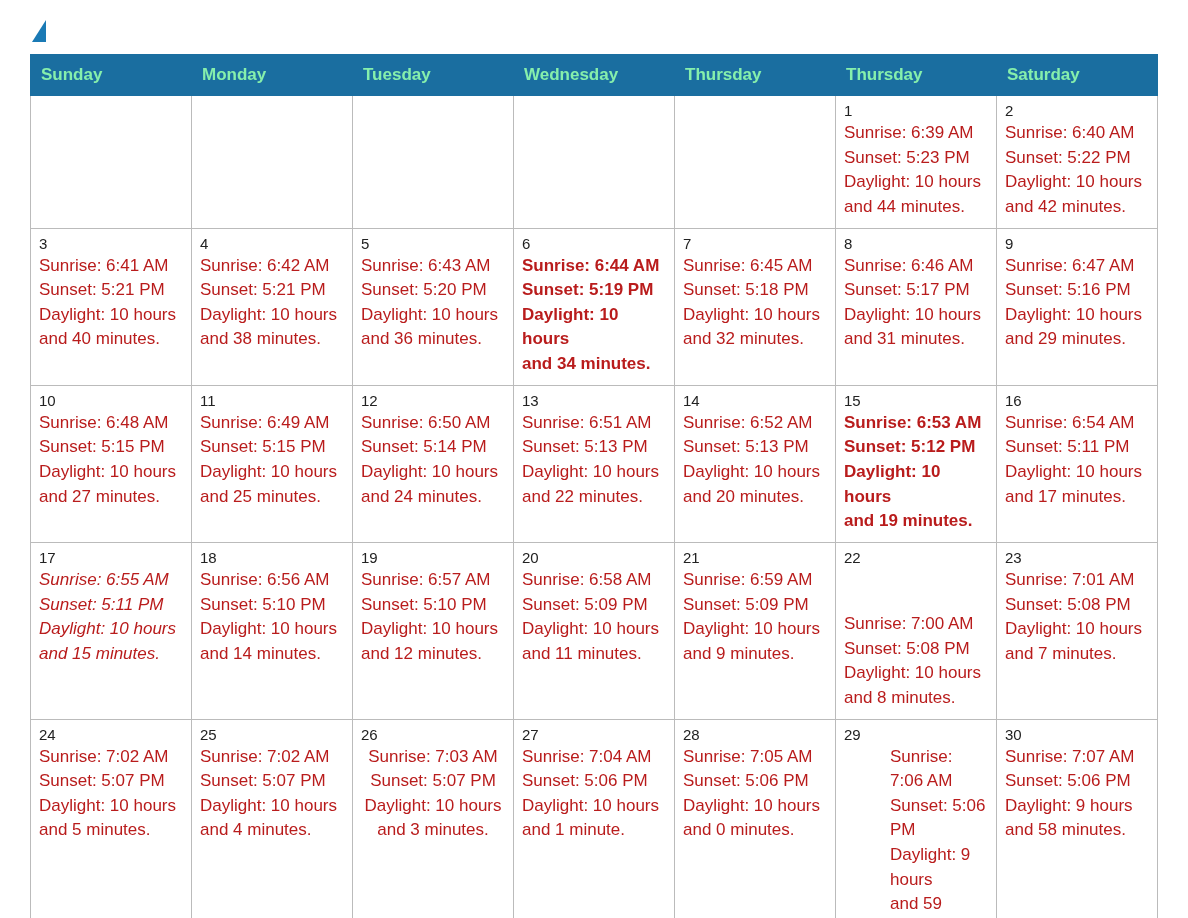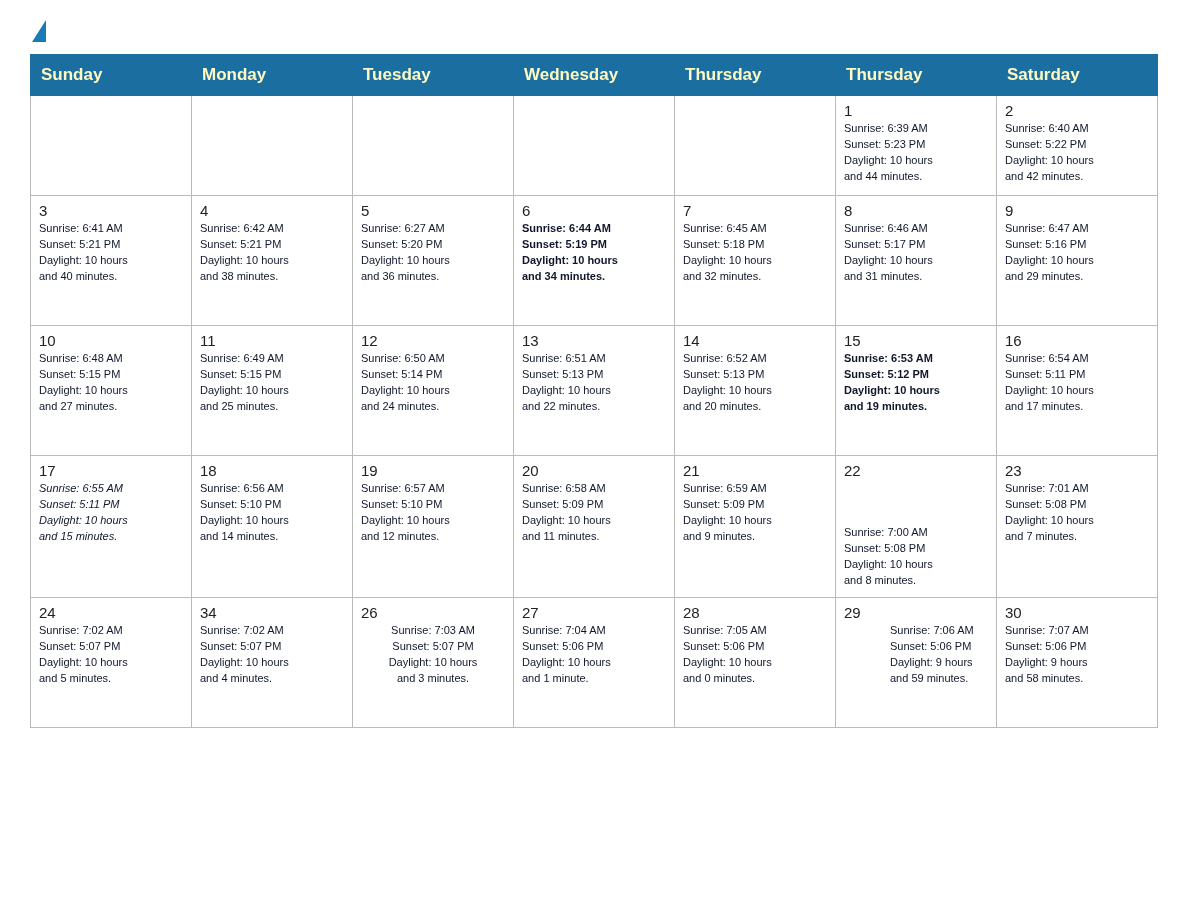--- a/index.html
+++ b/index.html
@@ -60,21 +60,21 @@
       color: #444;
       margin-top: 4px;
     }
     .calendar {
       width: 100%;
       border-collapse: collapse;
       border: 1px solid #aaa;
     }
     .calendar th {
       background: #1a6ea0;
-      color: #fef9c3;
+      color: #86efac;
       font-size: 17px;
       font-weight: bold;
       padding: 10px 10px;
       text-align: left;
       border: 1px solid #1a6ea0;
     }
     .calendar td {
       vertical-align: top;
       width: 14.28%;
       padding: 6px 8px 8px 8px;
@@ -85,22 +85,22 @@
       height: 130px;
     }
     .day-num {
       font-size: 15px;
       font-weight: normal;
       color: #222;
       display: block;
       margin-bottom: 2px;
     }
     .day-info {
-      font-size: 11px;
-      color: #0f172a;
+      font-size: 17px;
+      color: #b91c1c;
       line-height: 1.45;
     }
     .row-top td {
       height: 100px;
     }
   </style>
 </head>
 <body>
 
 <div class="header">
@@ -161,21 +161,21 @@
         </td>
         <td>
           <span class="day-num">4</span>
           <div class="day-info" style="white-space: pre-line;">Sunrise: 6:42 AM
 Sunset: 5:21 PM
 Daylight: 10 hours
 and 38 minutes.</div>
         </td>
         <td>
           <span class="day-num">5</span>
-          <div class="day-info" style="white-space: pre-line;">Sunrise: 6:27 AM
+          <div class="day-info" style="white-space: pre-line;">Sunrise: 6:43 AM
 Sunset: 5:20 PM
 Daylight: 10 hours
 and 36 minutes.</div>
         </td>
         <td>
           <span class="day-num">6</span>
           <div class="day-info" style="white-space: pre-line; font-weight: bold;">Sunrise: 6:44 AM
 Sunset: 5:19 PM
 Daylight: 10 hours
 and 34 minutes.</div>
@@ -306,21 +306,21 @@
       </tr>
       <tr>
         <td>
           <span class="day-num">24</span>
           <div class="day-info" style="white-space: pre-line;">Sunrise: 7:02 AM
 Sunset: 5:07 PM
 Daylight: 10 hours
 and 5 minutes.</div>
         </td>
         <td>
-          <span class="day-num">34</span>
+          <span class="day-num">25</span>
           <div class="day-info" style="white-space: pre-line;">Sunrise: 7:02 AM
 Sunset: 5:07 PM
 Daylight: 10 hours
 and 4 minutes.</div>
         </td>
         <td>
           <span class="day-num">26</span>
           <div class="day-info" style="white-space: pre-line; text-align: center;">Sunrise: 7:03 AM
 Sunset: 5:07 PM
 Daylight: 10 hours

